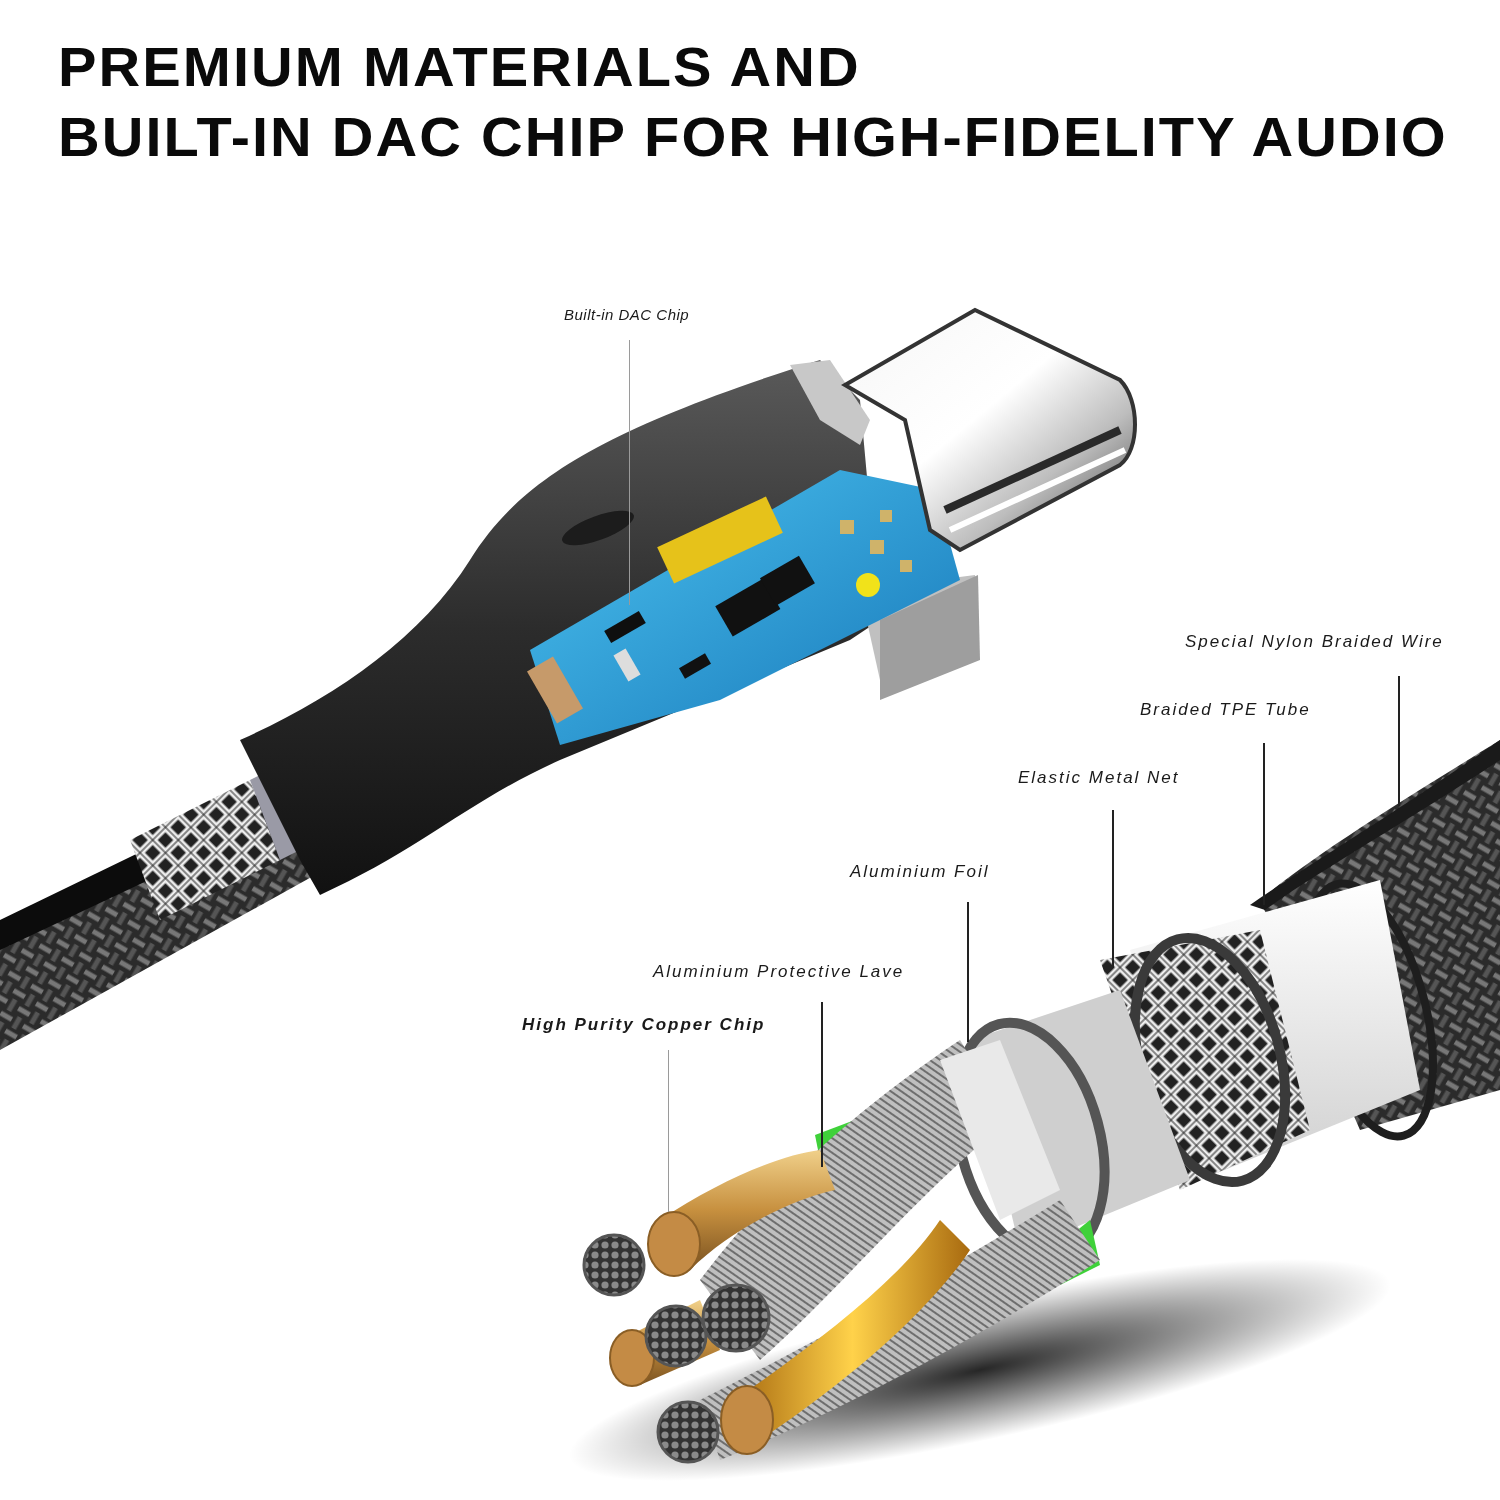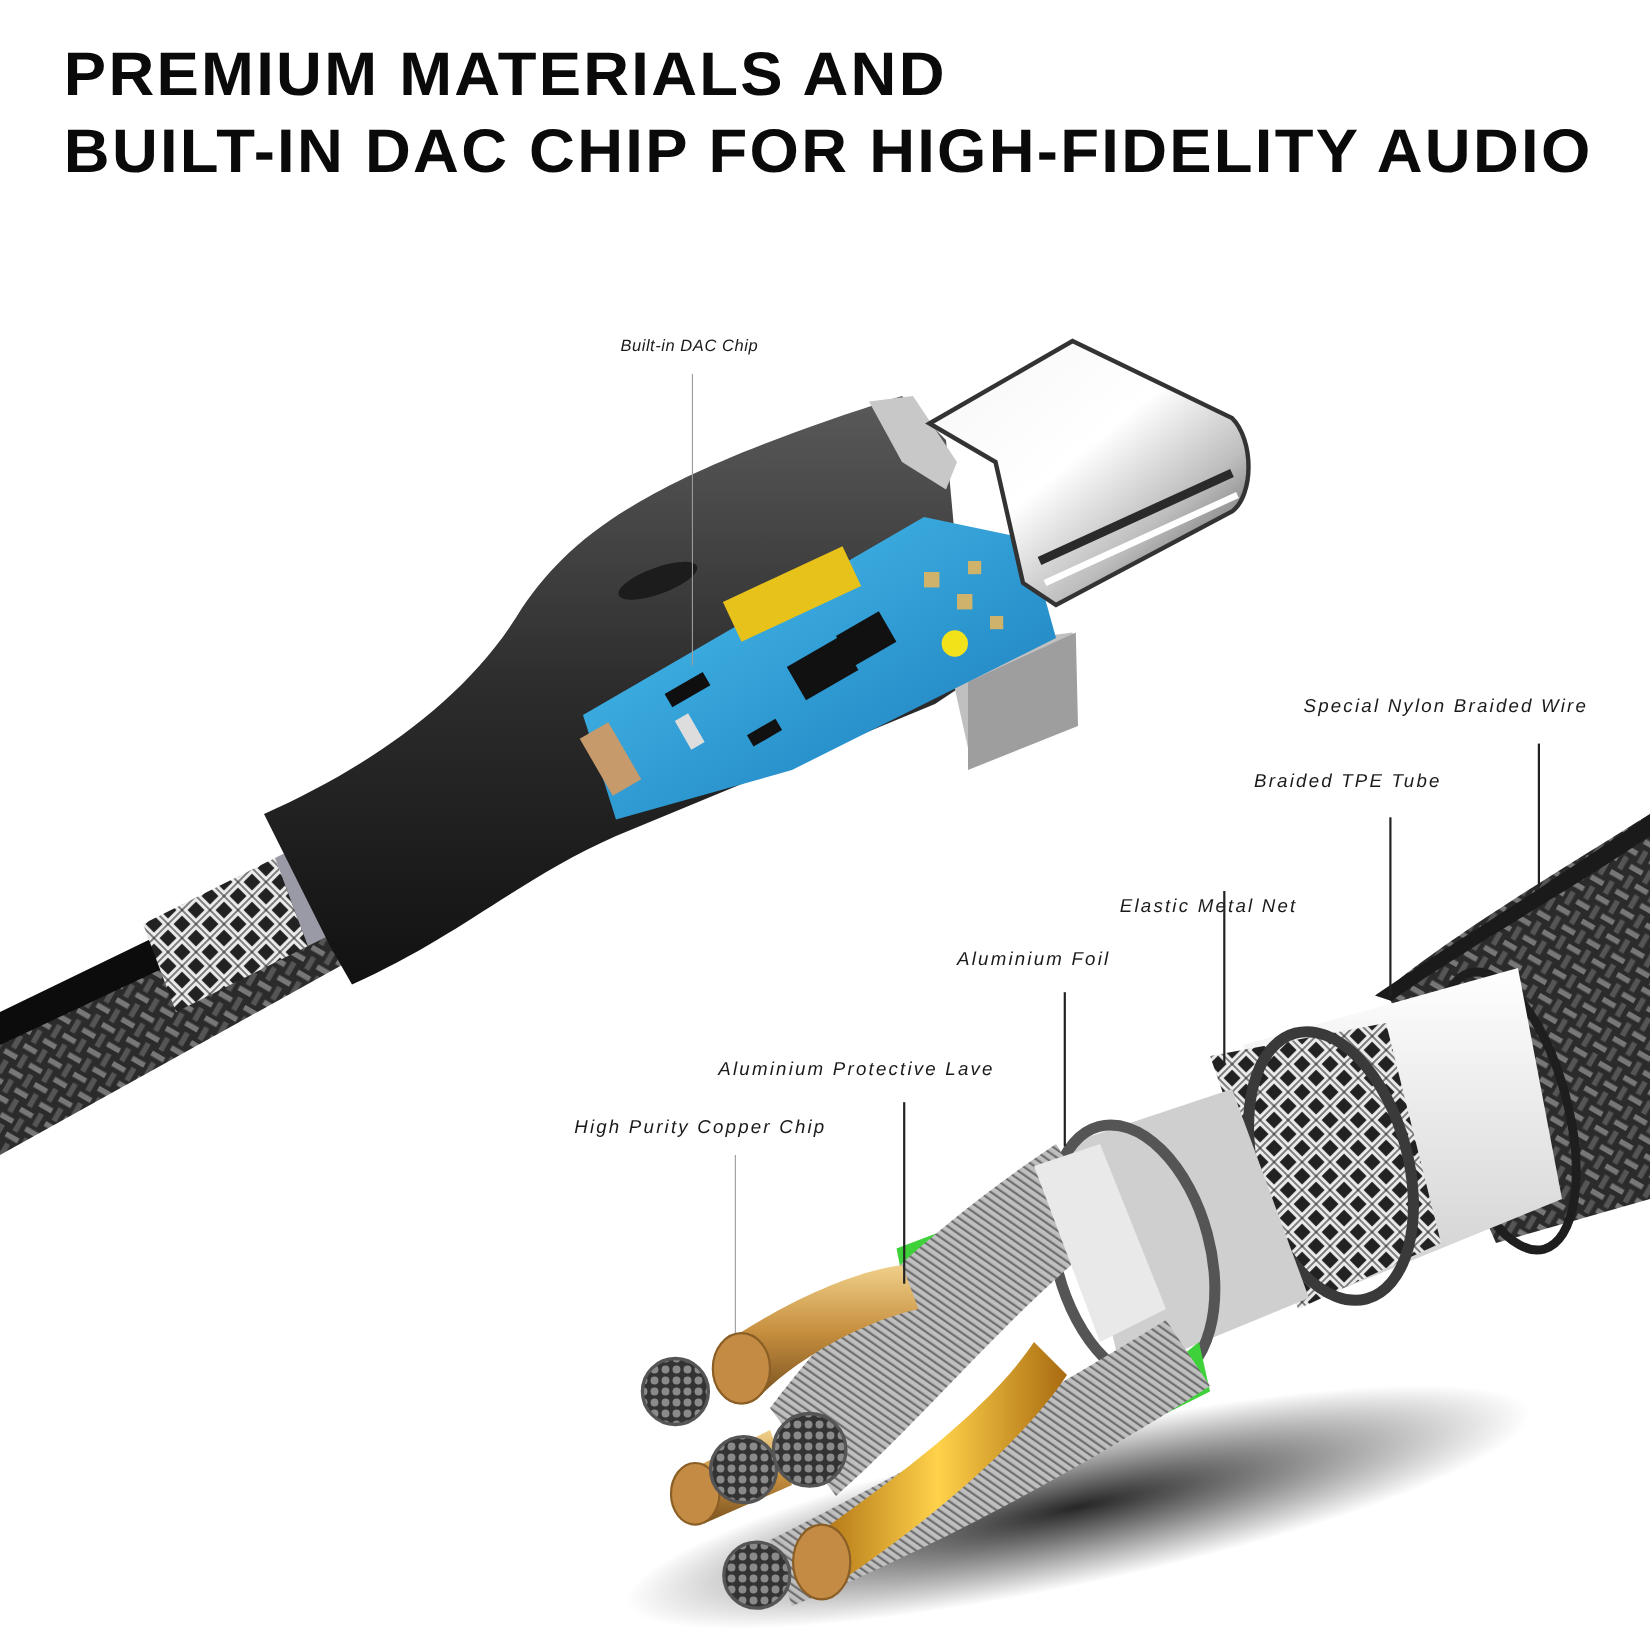--- a/index.html
+++ b/index.html
@@ -167,23 +167,23 @@
 
 <div class="callout small" style="left:564px; top:306px;">Built-in DAC Chip</div>
 <div class="leader thin" style="left:629px; top:340px; height:265px;"></div>
 
 <div class="callout" style="left:1185px; top:632px;">Special Nylon Braided Wire</div>
 <div class="leader" style="left:1398px; top:676px; height:130px;"></div>
 
 <div class="callout" style="left:1140px; top:700px;">Braided TPE Tube</div>
 <div class="leader" style="left:1263px; top:743px; height:162px;"></div>
 
-<div class="callout" style="left:1018px; top:768px;margin-top:46px;">Elastic Metal Net</div>
+<div class="callout" style="left:1018px; top:768px;">Elastic Metal Net</div>
 <div class="leader" style="left:1112px; top:810px; height:158px;"></div>
 
-<div class="callout" style="left:870px; top:862px;font-style:italic;">Aluminium Foil</div>
+<div class="callout" style="left:850px; top:862px;font-style:italic;">Aluminium Foil</div>
 <div class="leader" style="left:967px; top:902px; height:140px;"></div>
 
 <div class="callout" style="left:653px; top:962px;">Aluminium Protective Lave</div>
 <div class="leader" style="left:821px; top:1002px; height:165px;"></div>
 
-<div class="callout" style="left:522px; top:1015px;">High Purity Copper Chip</div>
+<div class="callout" style="left:522px; top:1015px;font-weight:bold;">High Purity Copper Chip</div>
 <div class="leader thin" style="left:668px; top:1050px; height:162px;"></div>
 
 </body></html>

